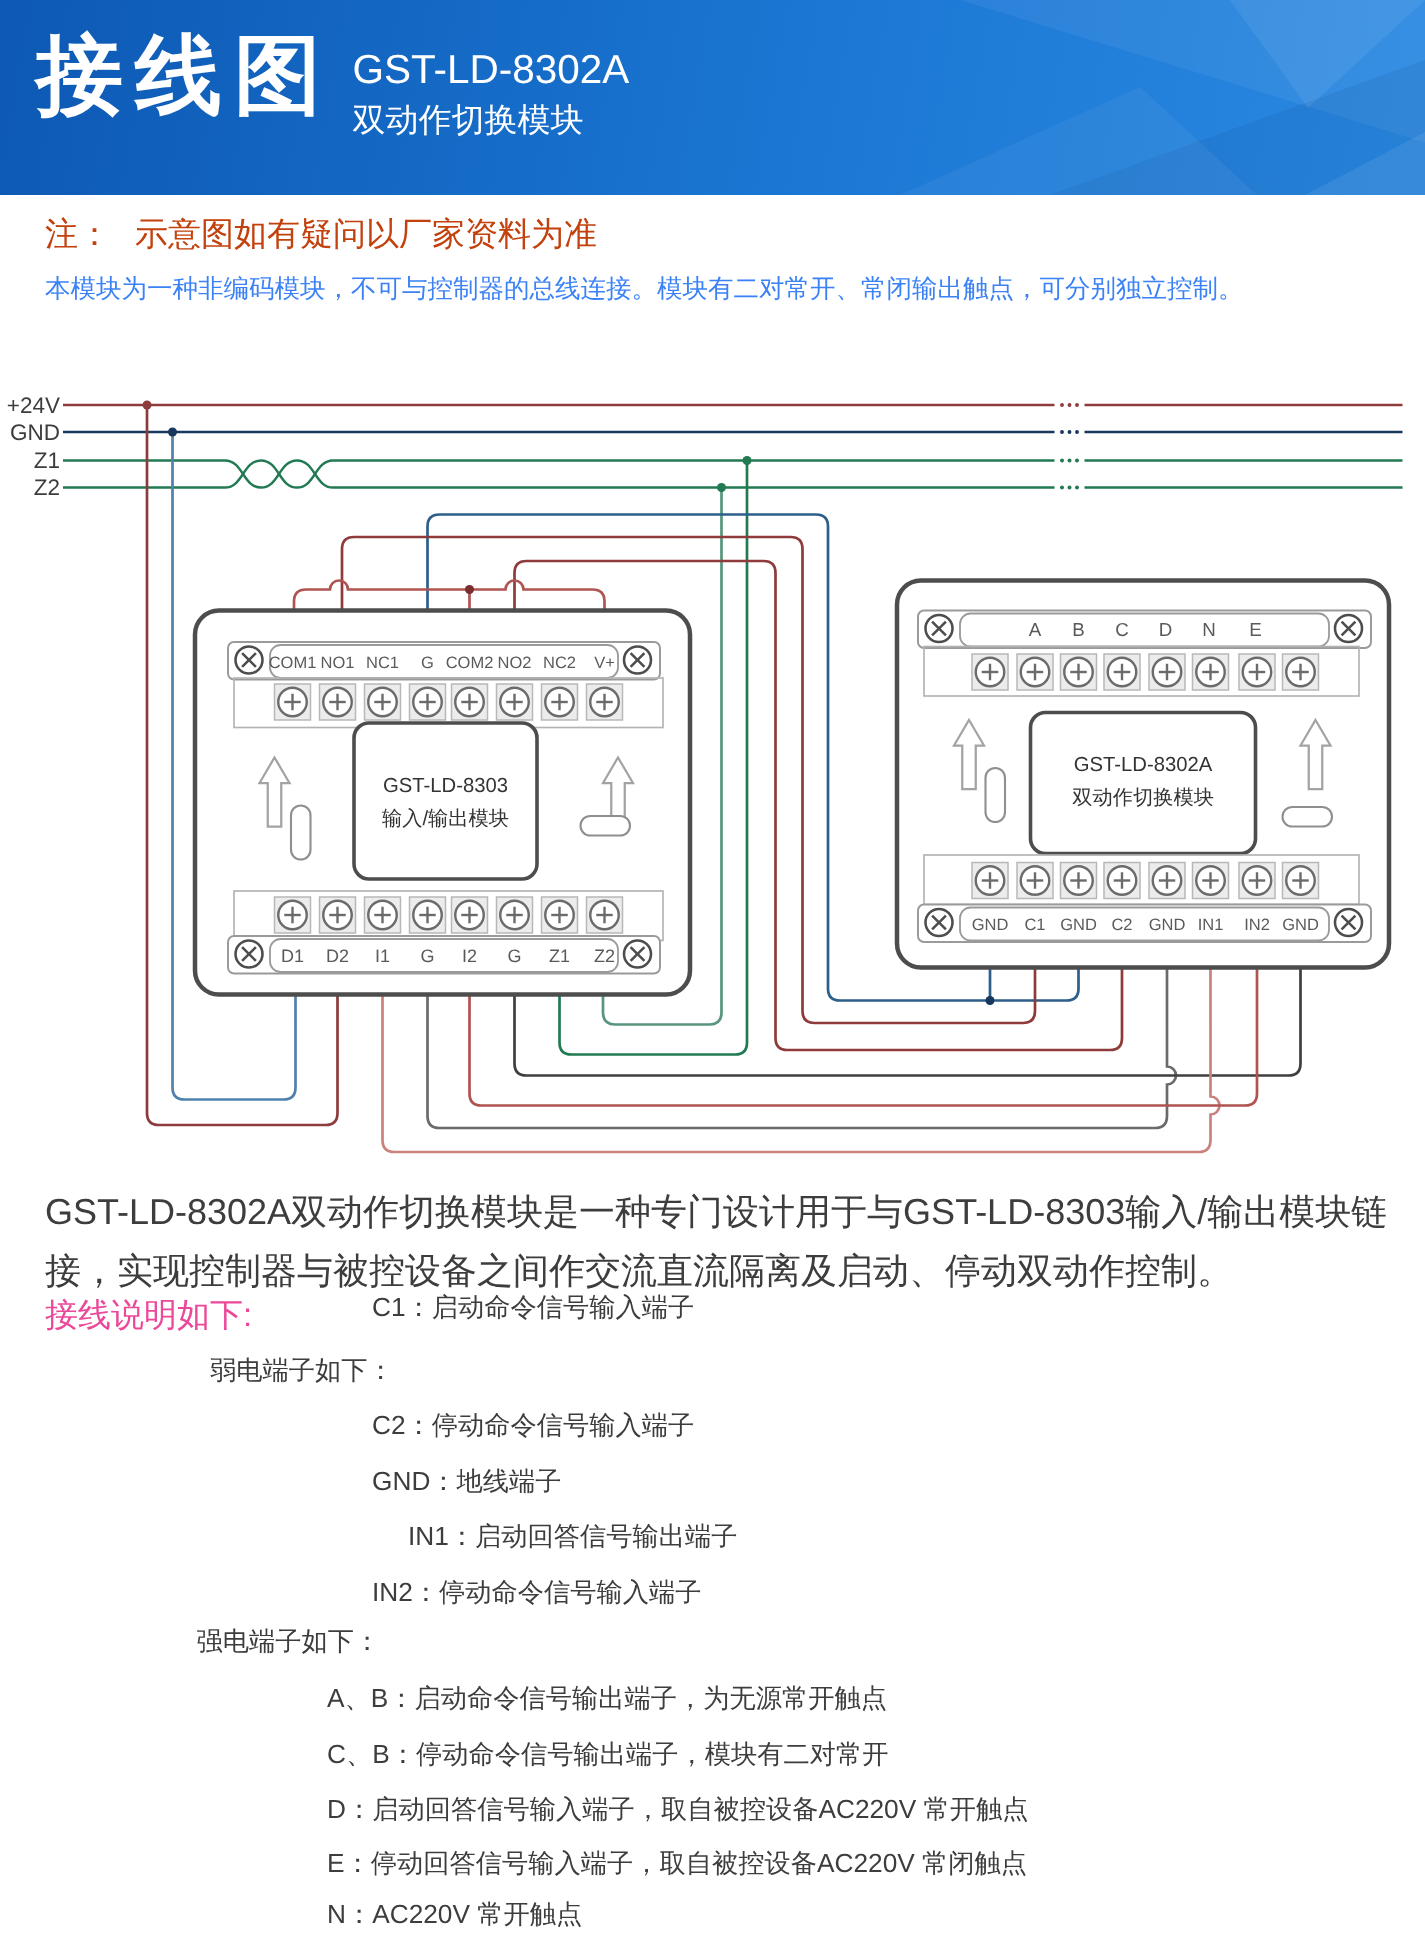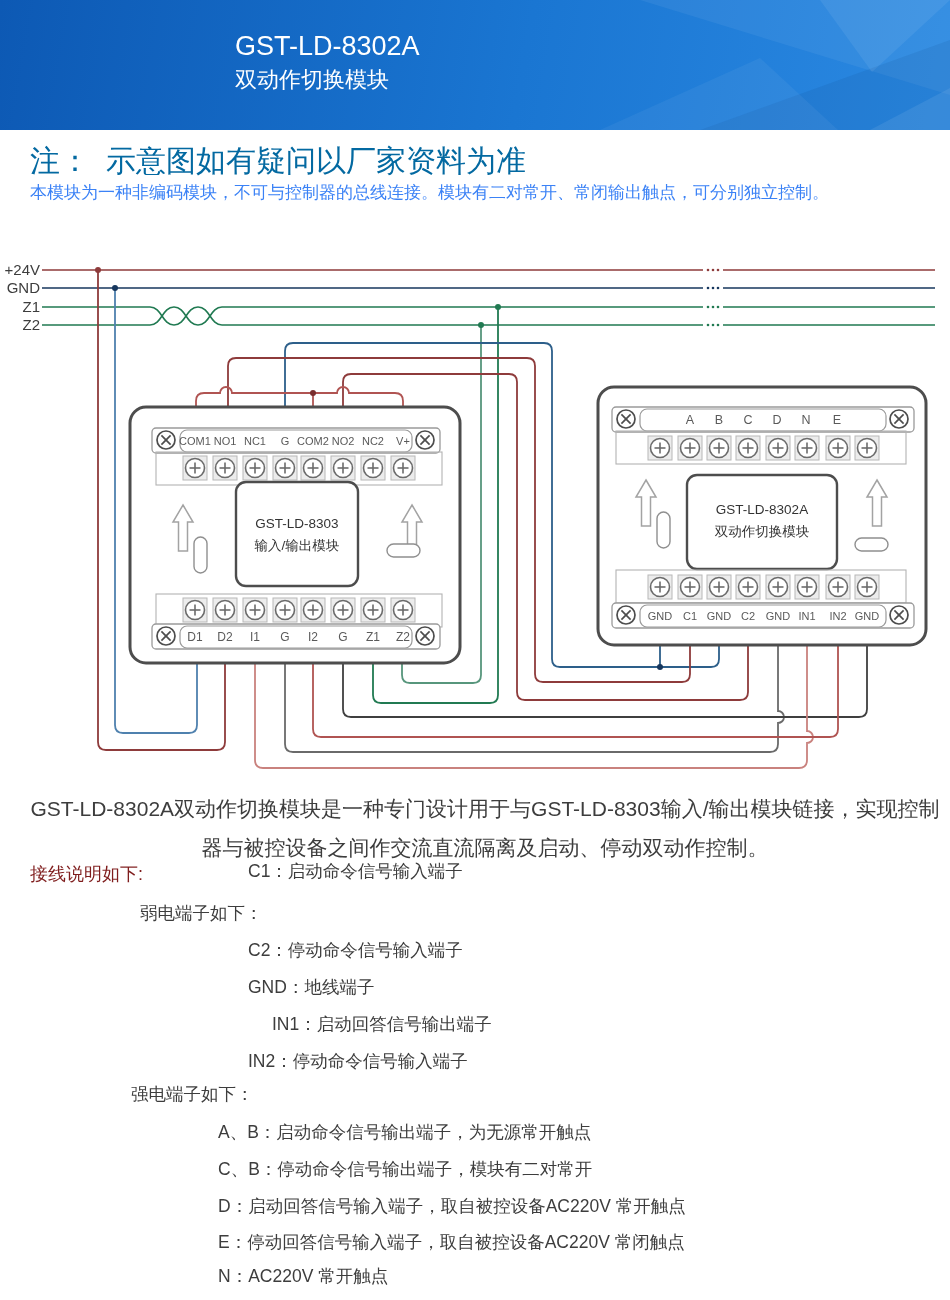--- a/index.html
+++ b/index.html
@@ -18,25 +18,25 @@
   .header .title{
     position:absolute;left:24px;top:22px;
     color:#ffffff;font-size:58px;font-weight:800;letter-spacing:8px;line-height:1;
   }
   .header .sub{
     position:absolute;left:235px;top:30px;color:#ffffff;line-height:1.22;
   }
   .header .sub .model{font-size:27px;font-weight:400;display:block;}
   .header .sub .model2{font-size:22px;font-weight:400;display:block;margin-top:4px;}
   
-  .note-line{position:absolute;left:30px;top:141px;font-size:30px;color:#0369a1;white-space:nowrap;}
+  .note-line{position:absolute;left:30px;top:141px;font-size:22px;color:#c2410c;white-space:nowrap;}
   .note-line .warn{margin-left:16px;}
   .note-body{position:absolute;left:30px;top:176px;width:902px;font-size:17px;line-height:34px;color:#3b82f6;}
-  .desc{position:absolute;left:30px;top:789px;width:910px;font-size:21px;line-height:39px;color:#3d3d3d;text-align:center;}
-  .list-heading{position:absolute;left:30px;top:862px;font-size:18px;color:#7f1d1d;}
+  .desc{position:absolute;left:30px;top:789px;width:910px;font-size:24px;line-height:39px;color:#3d3d3d;}
+  .list-heading{position:absolute;left:30px;top:862px;font-size:22px;color:#ec4899;}
   .li{position:absolute;font-size:17.5px;color:#3d3d3d;white-space:nowrap;}
   
   svg.diagram{position:absolute;left:0;top:250px;}
   .busline{fill:none;stroke-width:1.6;}
   .wire{fill:none;stroke-width:1.8;stroke-linecap:butt;}
   .mod{fill:#ffffff;stroke:#4d4d4d;stroke-width:3;}
   .strip{fill:#ffffff;stroke:#9a9a9a;stroke-width:1.3;}
   .innerstrip{fill:none;stroke:#9a9a9a;stroke-width:1.2;}
   .screwrow{fill:none;stroke:#b3b3b3;stroke-width:1.1;}
   .inner-box{fill:#ffffff;stroke:#4d4d4d;stroke-width:2.4;}
@@ -58,20 +58,21 @@
 <body>
 
 <div class="header">
   <svg width="950" height="130" viewBox="0 0 950 130">
     <polygon points="640,0 950,0 950,95" fill="rgba(255,255,255,0.06)"></polygon>
     <polygon points="700,130 950,40 950,130" fill="rgba(8,55,120,0.10)"></polygon>
     <polygon points="820,0 950,0 872,72" fill="rgba(255,255,255,0.07)"></polygon>
     <polygon points="600,130 760,58 838,130" fill="rgba(255,255,255,0.05)"></polygon>
     <polygon points="870,130 950,88 950,130" fill="rgba(255,255,255,0.08)"></polygon>
   </svg>
+  <div class="title">接线图</div>
   <div class="sub">
     <span class="model">GST-LD-8302A</span>
     <span class="model2">双动作切换模块</span>
   </div>
 </div>
 
 <div class="note-line">
   <span>注：</span><span class="warn">示意图如有疑问以厂家资料为准</span>
 </div>
 <div class="note-body">本模块为一种非编码模块，不可与控制器的总线连接。模块有二对常开、常闭输出触点，可分别独立控制。</div>

